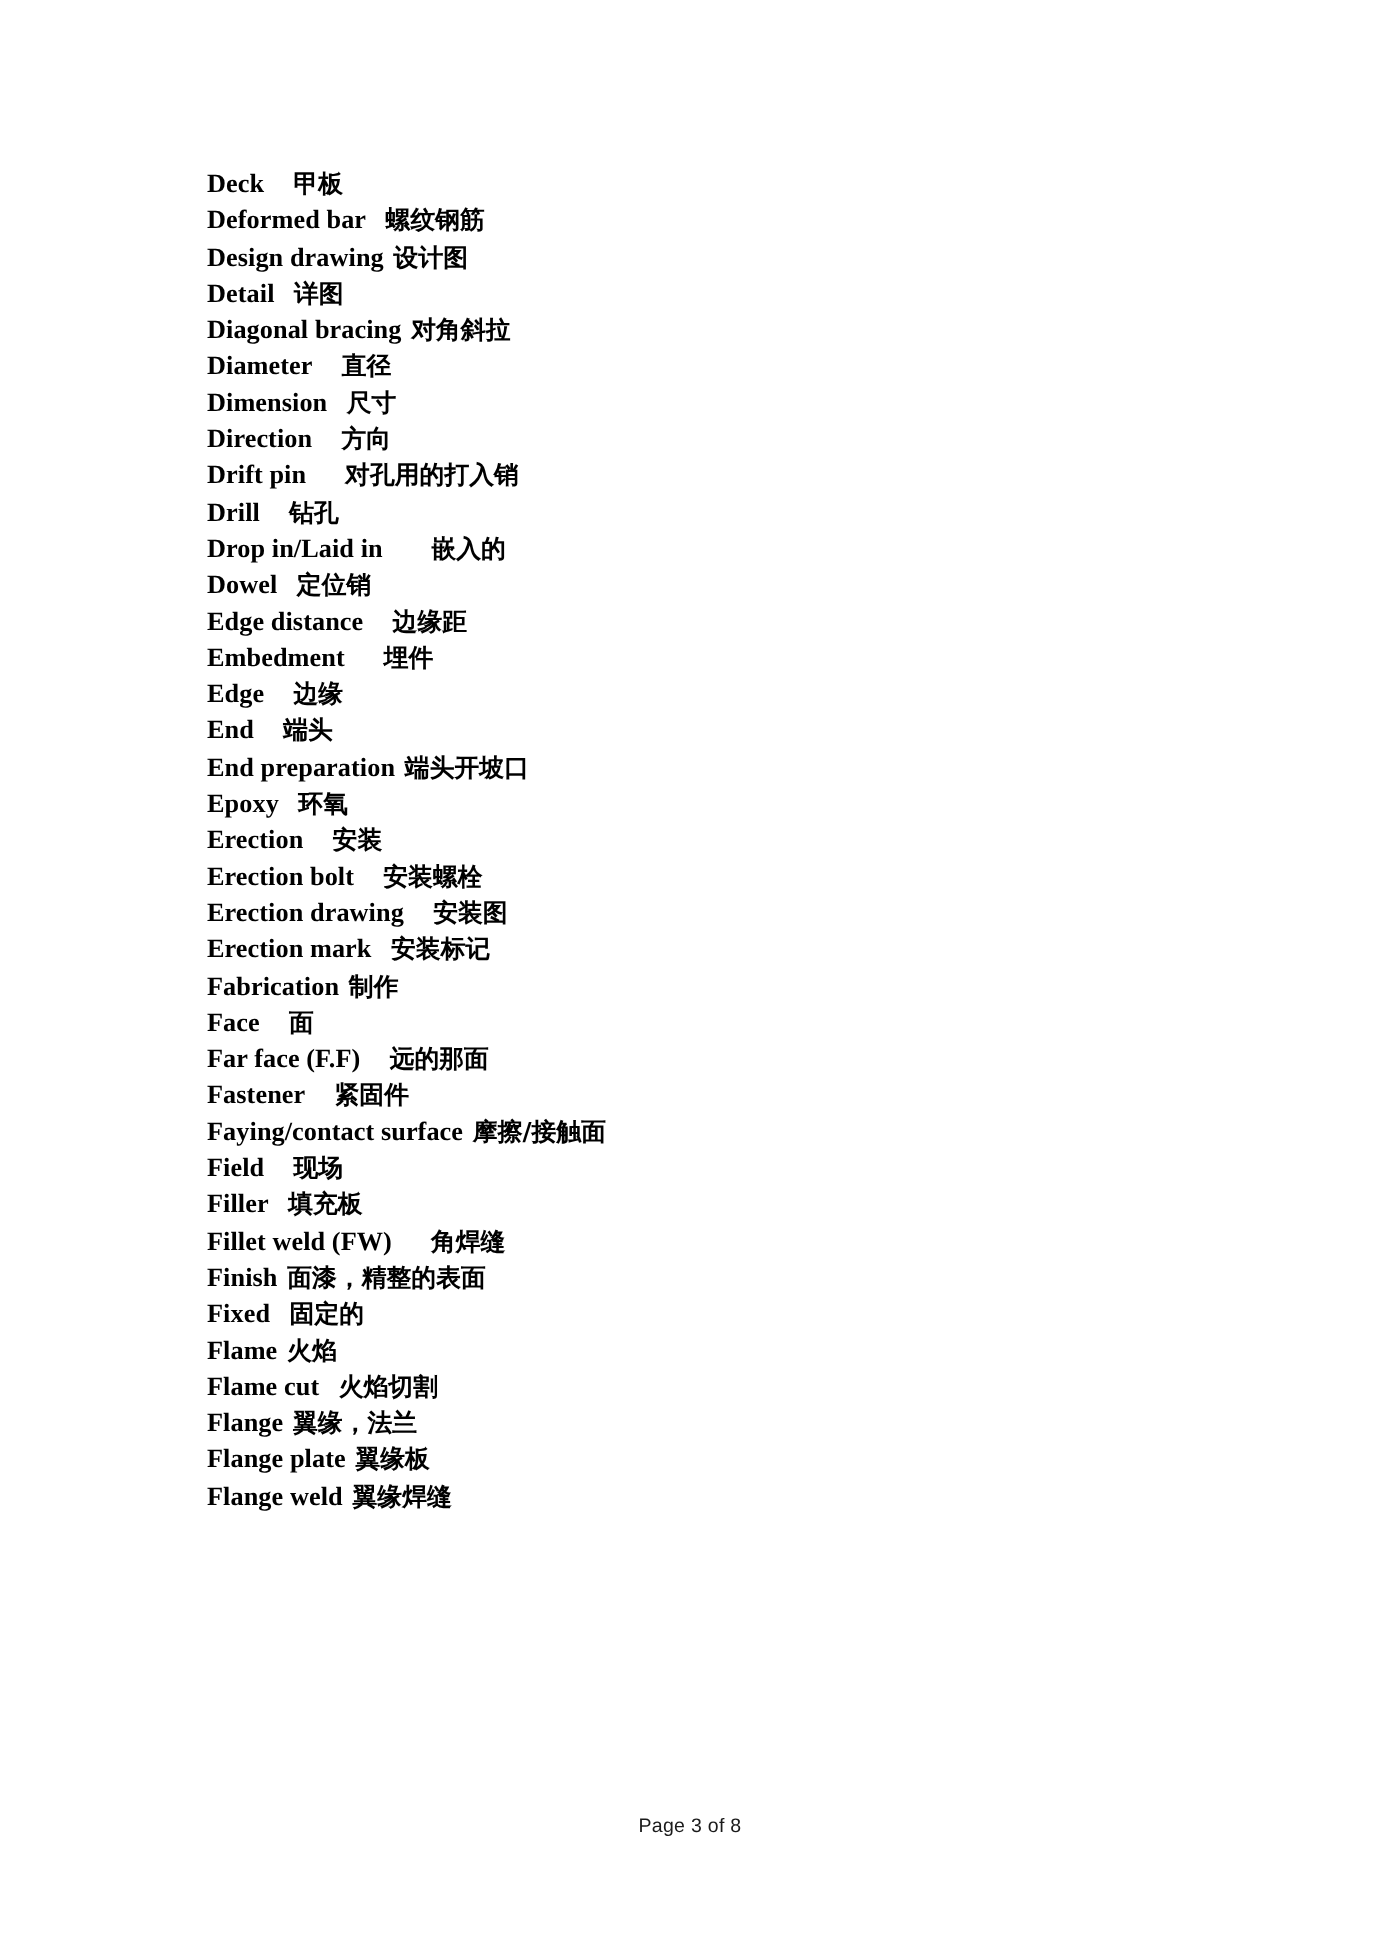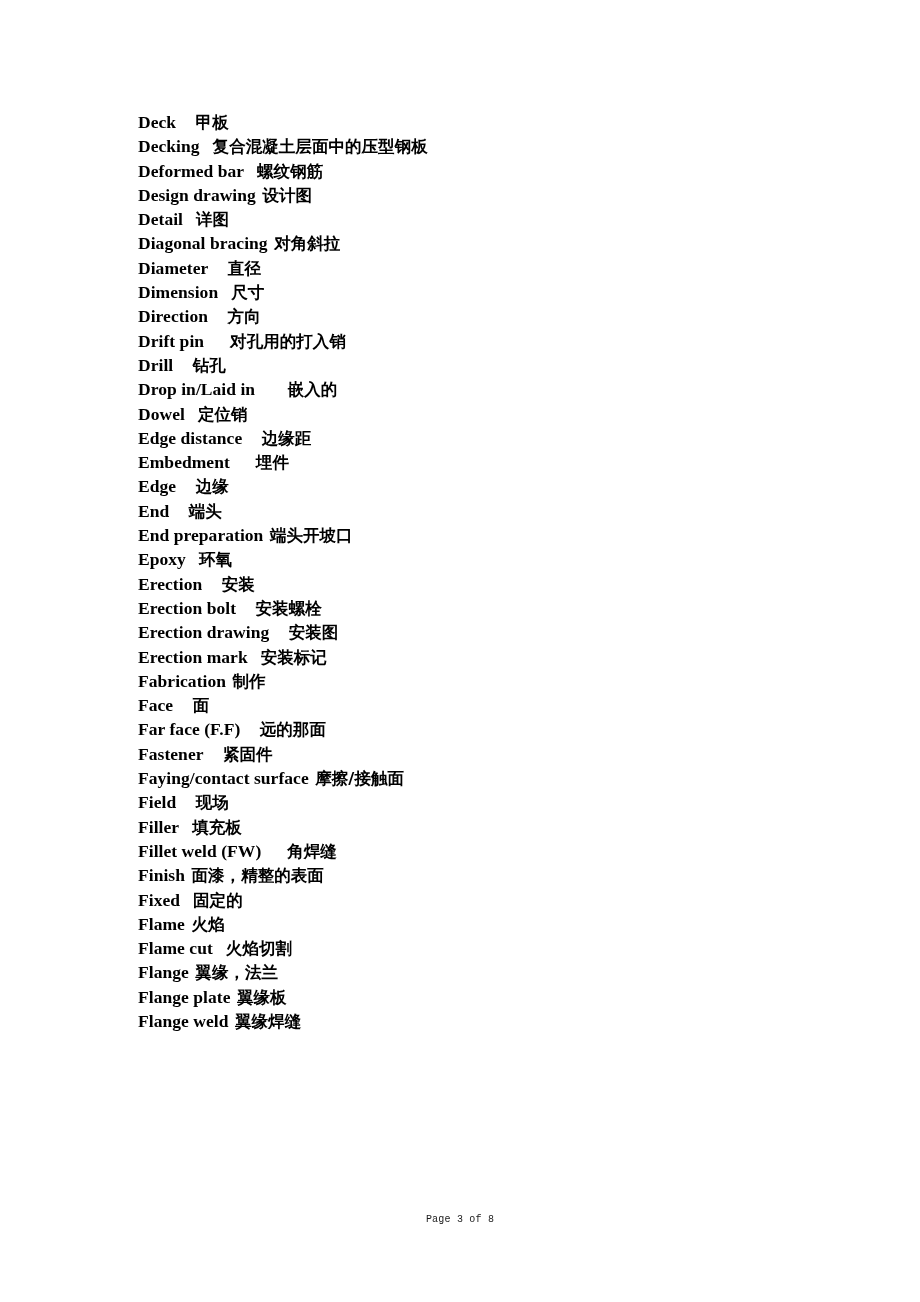--- a/index.html
+++ b/index.html
@@ -59,35 +59,34 @@
 
   .footer {
     position: absolute;
     left: 0;
     top: 1208px;
     width: 920px;
     text-align: center;
   }
 
   .footer .footer-text {
-    font-family: Liberation Mono, monospace;
-    font-size: 10px;
+    font-family: Liberation Sans, sans-serif;
+    font-size: 13px;
     font-weight: normal;
     color: #1a1a1a;
     letter-spacing: 0.2px;
   }
 </style>
 </head>
 <body>
 
 <div class="page">
 
   <div class="glossary">
       <div class="entry"><span class="term">Deck</span><span class="gap" style="width: 19.5px;"></span><span class="cn">甲板</span></div>
-      <div class="entry"><span class="term">Decking</span><span class="gap" style="width: 13px;"></span><span class="cn">复合混凝土层面中的压型钢板</span></div>
       <div class="entry"><span class="term">Deformed bar</span><span class="gap" style="width: 13px;"></span><span class="cn">螺纹钢筋</span></div>
       <div class="entry"><span class="term">Design drawing</span><span class="gap" style="width: 6.5px;"></span><span class="cn">设计图</span></div>
       <div class="entry"><span class="term">Detail</span><span class="gap" style="width: 13px;"></span><span class="cn">详图</span></div>
       <div class="entry"><span class="term">Diagonal bracing</span><span class="gap" style="width: 6.5px;"></span><span class="cn">对角斜拉</span></div>
       <div class="entry"><span class="term">Diameter</span><span class="gap" style="width: 19.5px;"></span><span class="cn">直径</span></div>
       <div class="entry"><span class="term">Dimension</span><span class="gap" style="width: 13px;"></span><span class="cn">尺寸</span></div>
       <div class="entry"><span class="term">Direction</span><span class="gap" style="width: 19.5px;"></span><span class="cn">方向</span></div>
       <div class="entry"><span class="term">Drift pin</span><span class="gap" style="width: 26px;"></span><span class="cn">对孔用的打入销</span></div>
       <div class="entry"><span class="term">Drill</span><span class="gap" style="width: 19.5px;"></span><span class="cn">钻孔</span></div>
       <div class="entry"><span class="term">Drop in/Laid in</span><span class="gap" style="width: 32.5px;"></span><span class="cn">嵌入的</span></div>

